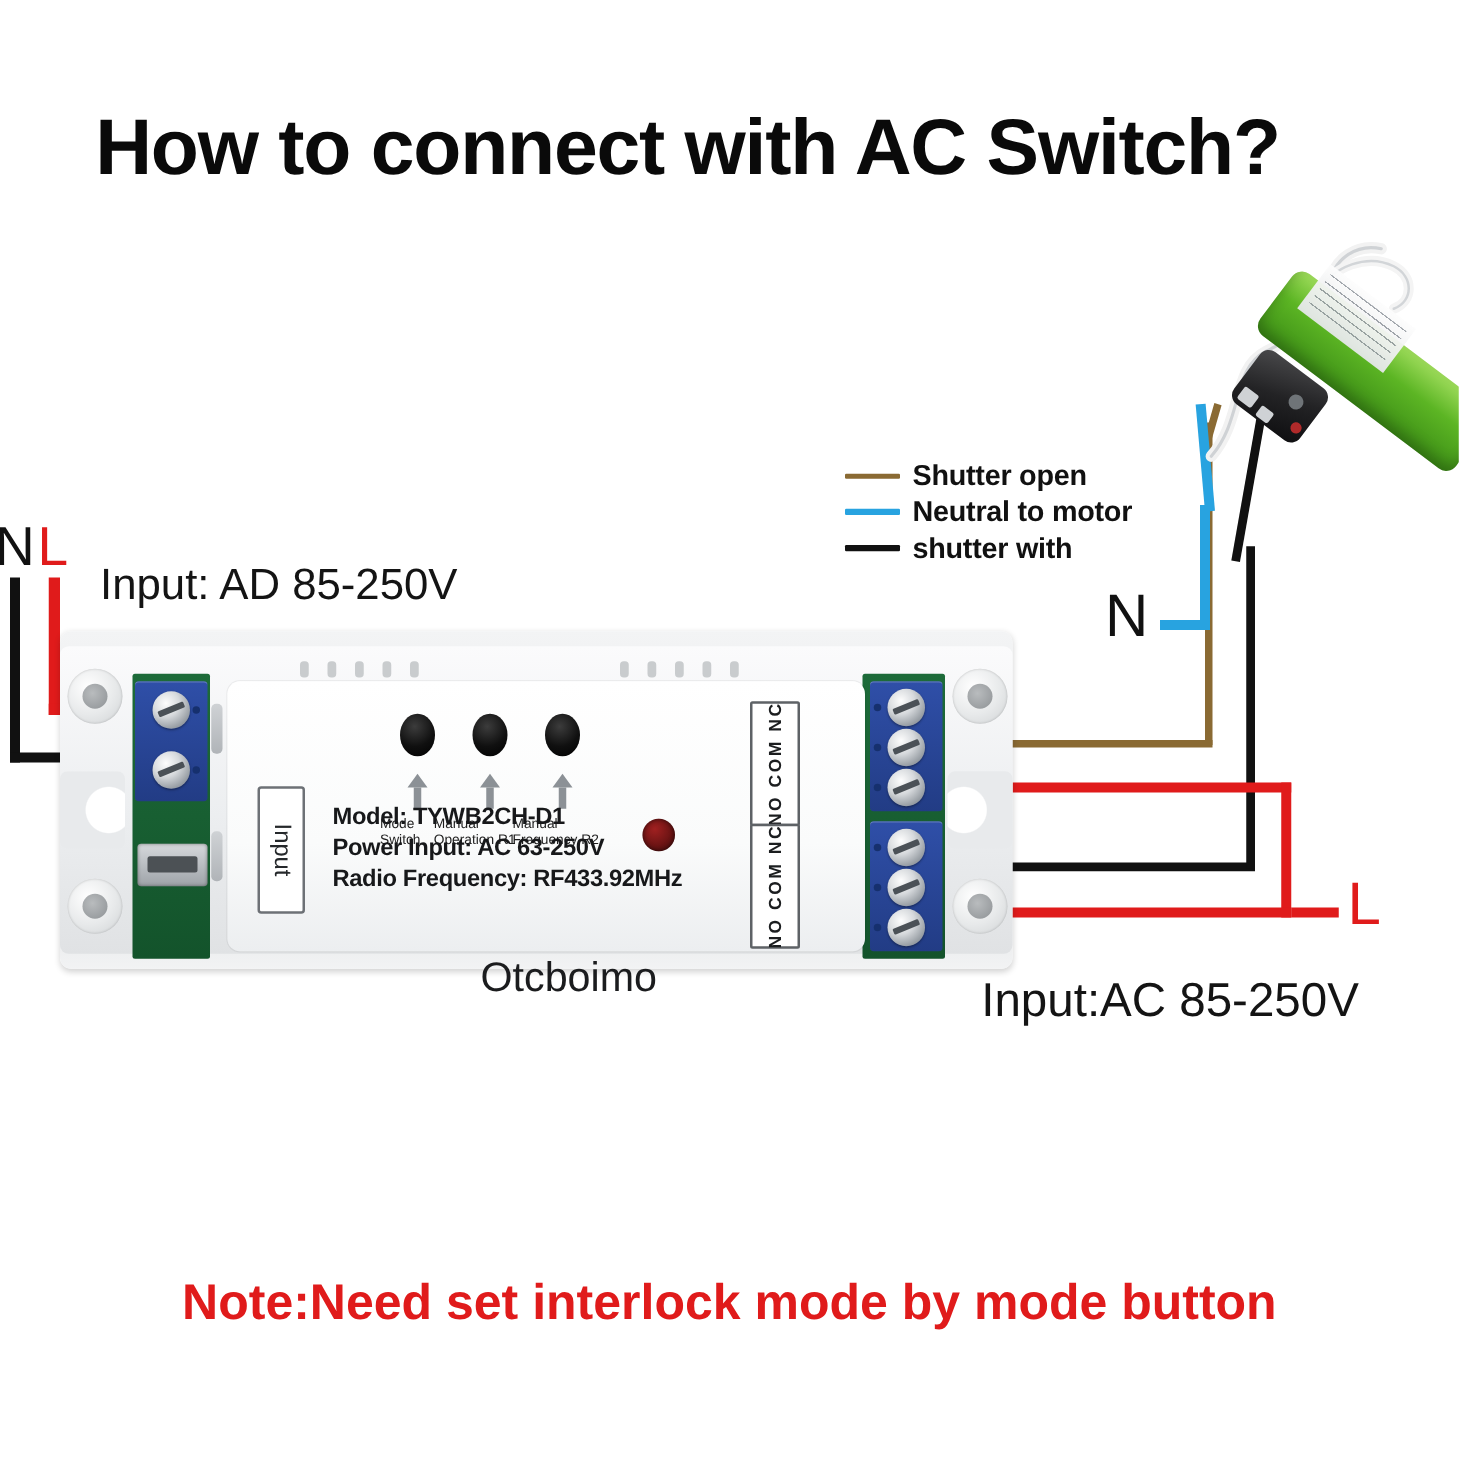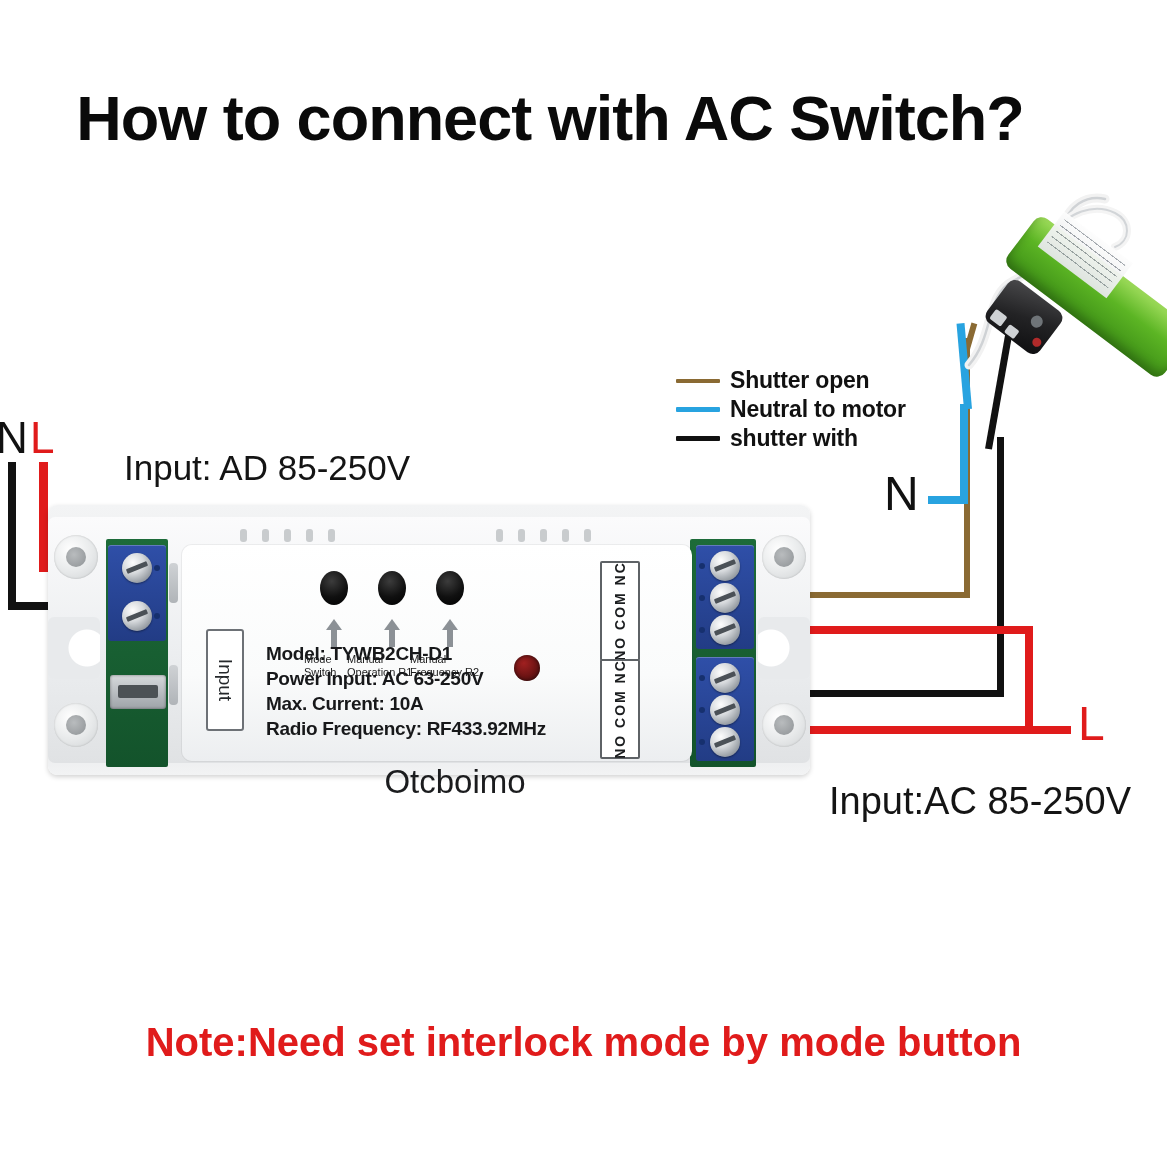--- a/index.html
+++ b/index.html
@@ -14,21 +14,20 @@
     white-space:nowrap;
   }
   #bottom-note{
     position:absolute;left:0;top:1020px;width:1167px;text-align:center;
     font-size:40px;font-weight:700;color:#e01b1b;white-space:nowrap;
     font-family:"Liberation Sans",sans-serif;
   }
   .io-label{
     position:absolute;font-size:34px;color:#141414;white-space:nowrap;
     font-family:"Liberation Sans",sans-serif;
-    margin-left:44px;
   }
   #input-left-label{left:80px;top:448px;font-size:35px;}
   #input-right-label{left:785px;top:780px;font-size:38px;}
 
   .terminal-letter{
     position:absolute;font-size:44px;font-weight:400;line-height:1;
     font-family:"Liberation Sans",sans-serif;
   }
   #letter-n-left{left:-4px;top:416px;color:#111;}
   #letter-l-left{left:30px;top:416px;color:#e01b1b;}
@@ -309,21 +308,20 @@
         <div>Frequency R2</div>
       </div>
 
       <div id="input-vert">
         <span>Input</span>
       </div>
 
       <div id="spec-block">
         <div>Model: TYWB2CH-D1</div>
         <div>Power Input: AC 63-250V</div>
-        <div>Max. Current:  10A</div>
         <div>Radio Frequency:  RF433.92MHz</div>
       </div>
 
       <div id="led"></div>
       <div id="brand">Otcboimo</div>
 
       <div class="nc-box" style="left:418px;top:16px;height:96px;">
         <span>NO COM NC</span>
       </div>
       <div class="nc-box" style="left:418px;top:114px;height:96px;">

